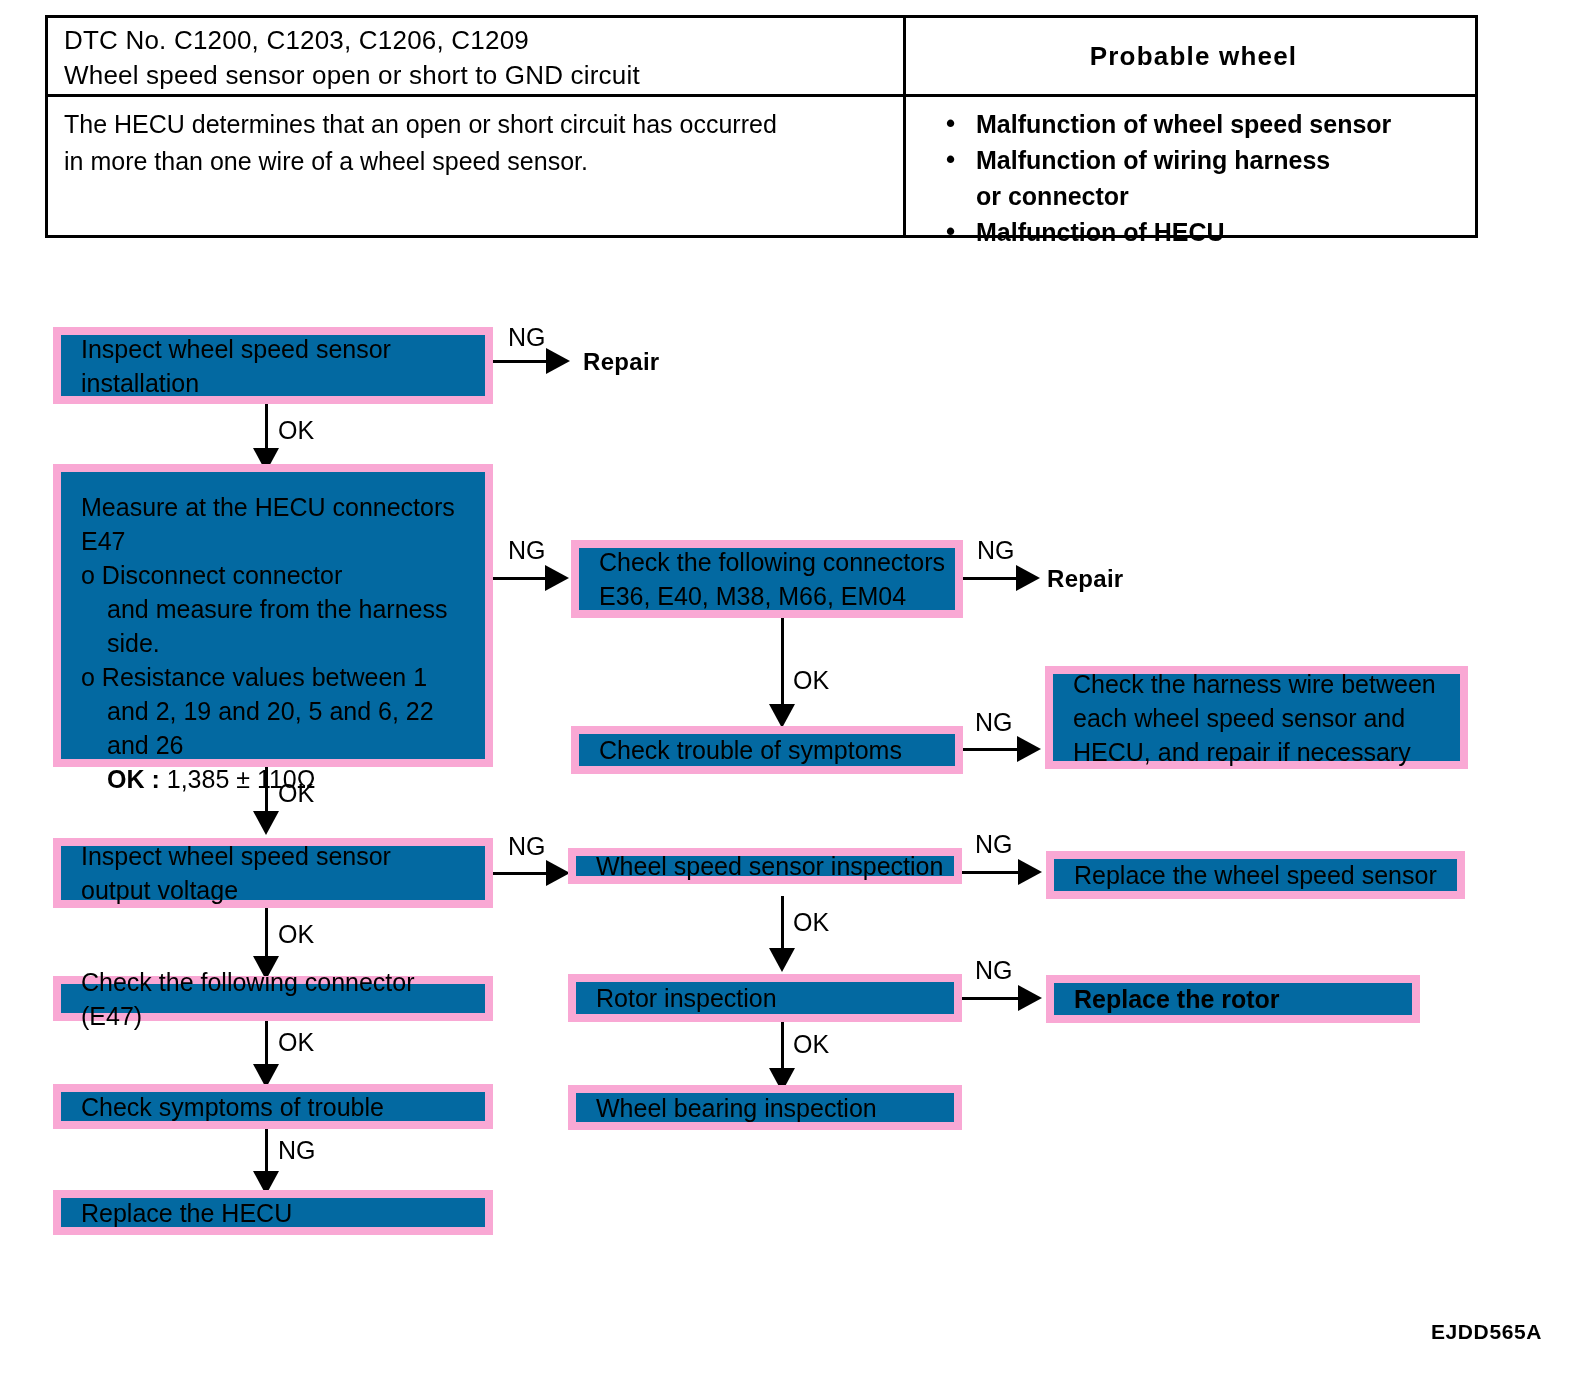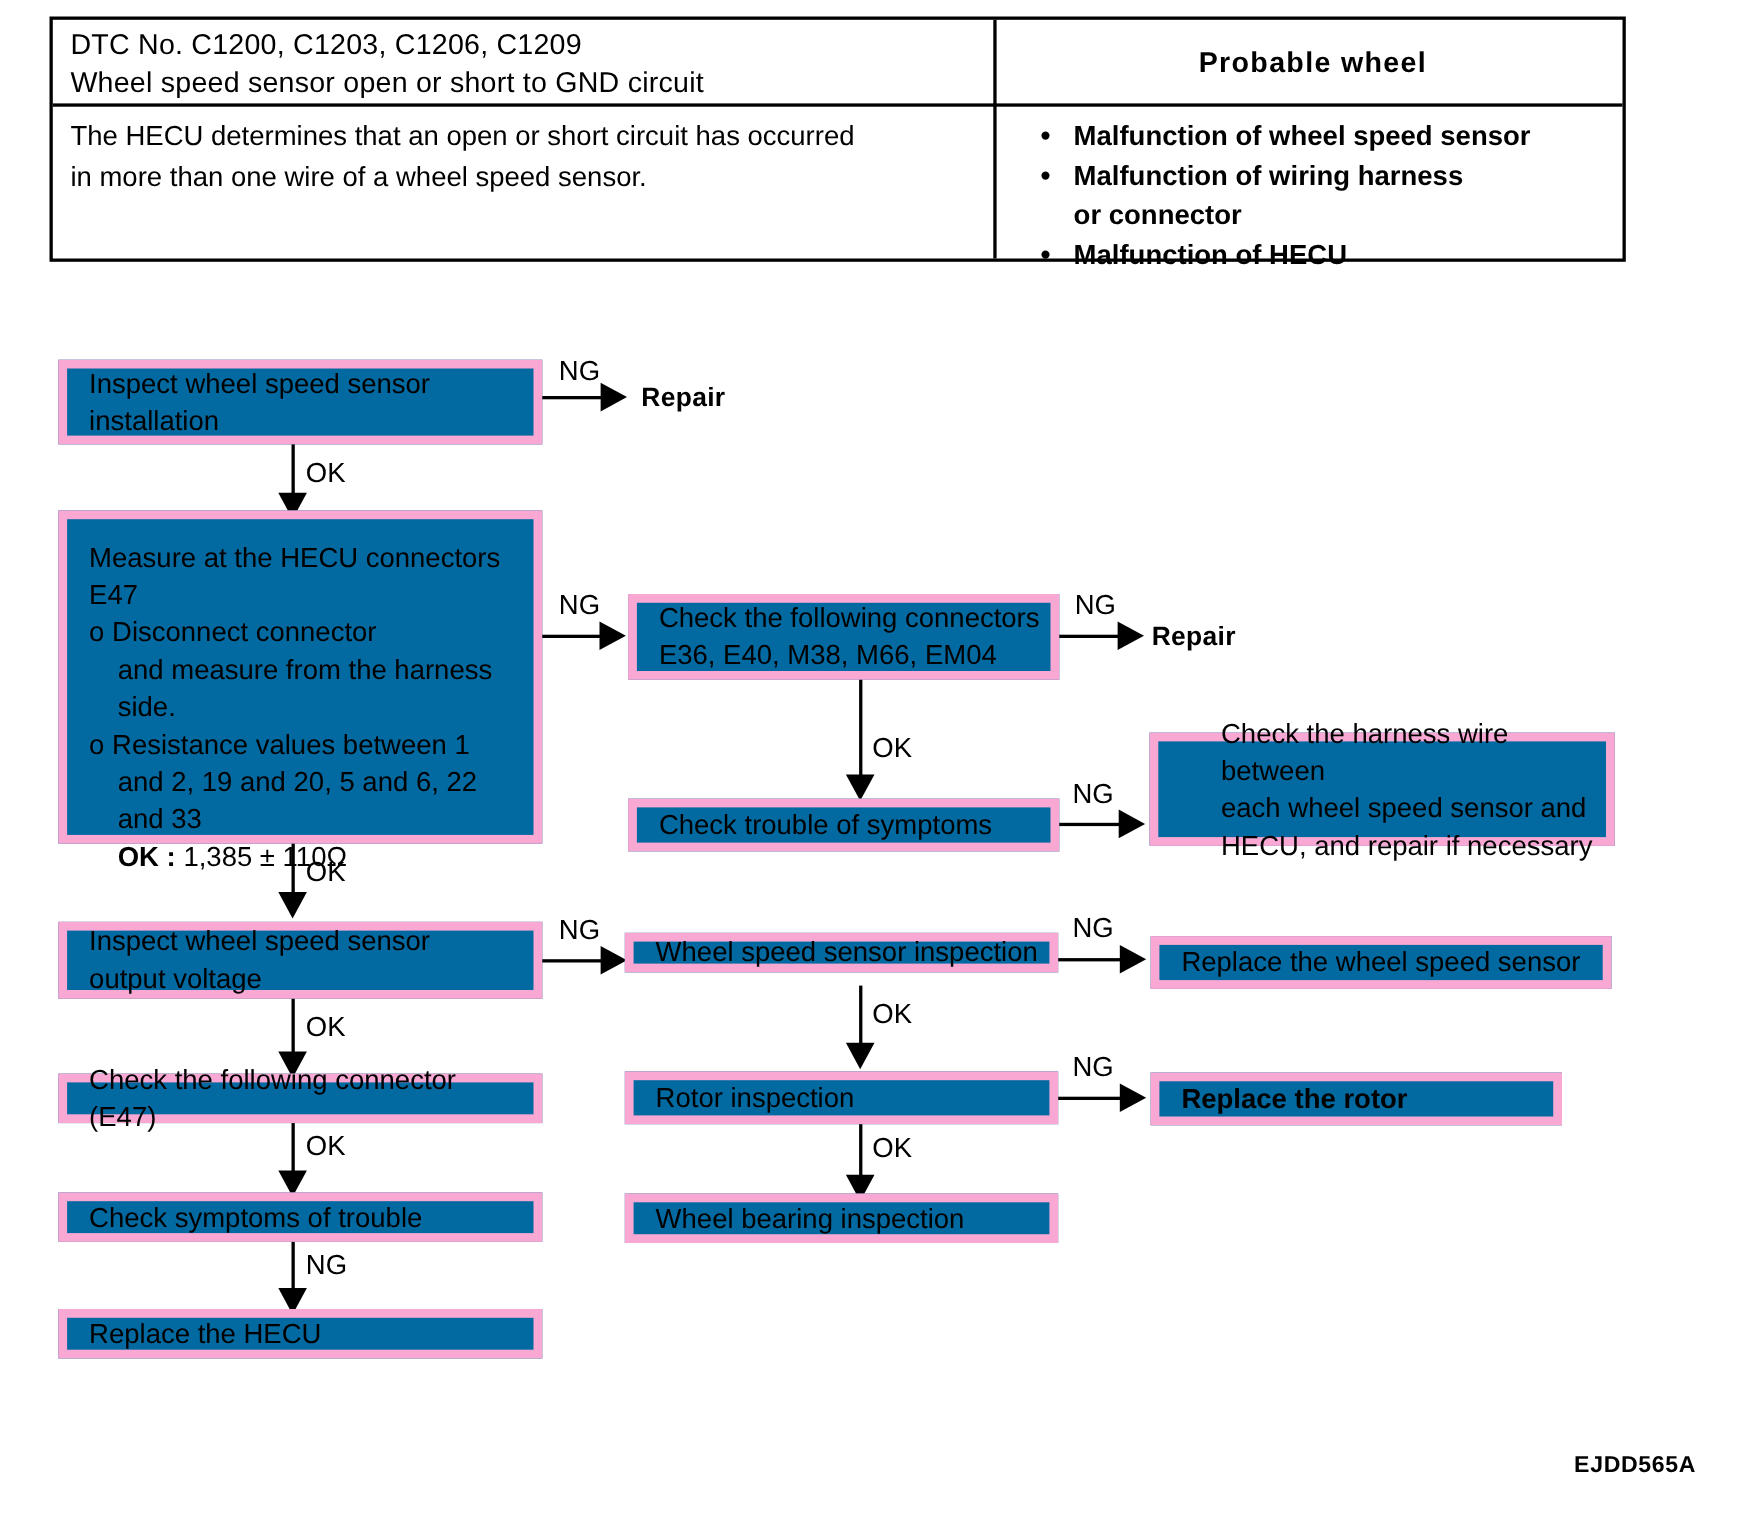--- a/index.html
+++ b/index.html
@@ -243,21 +243,21 @@
 
   <div class="box topalign" style="left:53px; top:464px; width:440px; height:303px;">
     <div class="measure-body">
       <div class="ln">Measure at the HECU connectors</div>
       <div class="ln">E47</div>
       <div class="ln">o Disconnect connector</div>
       <div class="ln ind">and measure from the harness</div>
       <div class="ln ind">side.</div>
       <div class="ln">o Resistance values between 1</div>
       <div class="ln ind">and 2, 19 and 20, 5 and 6, 22</div>
-      <div class="ln ind">and 33</div>
+      <div class="ln ind">and 26</div>
       <div class="ln okline"><span>OK :</span><span class="val"> 1,385 ± 110Ω</span></div>
     </div>
   </div>
 
   <div class="ln-h" style="left:493px; top:577px; width:53px;"></div>
   <div class="arrow-r" style="left:545px; top:565px;"></div>
   <div class="edge-label" style="left:508px; top:538px;">NG</div>
 
   <div class="ln-v" style="left:265px; top:767px; height:48px;"></div>
   <div class="arrow-d" style="left:253px; top:811px;"></div>
@@ -279,21 +279,21 @@
 
   <div class="box" style="left:571px; top:726px; width:392px; height:48px;">
     <div class="txt">Check trouble of symptoms</div>
   </div>
 
   <div class="ln-h" style="left:963px; top:748px; width:55px;"></div>
   <div class="arrow-r" style="left:1017px; top:736px;"></div>
   <div class="edge-label" style="left:975px; top:710px;">NG</div>
 
   <div class="box topalign" style="left:1045px; top:666px; width:423px; height:103px;">
-    <div class="txt" style="top:50%; transform:translateY(-50%);margin-left:37px;">Check the harness wire between
+    <div class="txt" style="top:50%; transform:translateY(-50%);">Check the harness wire between
 each wheel speed sensor and
 HECU, and repair if necessary</div>
   </div>
 
   <div class="box" style="left:53px; top:838px; width:440px; height:70px;">
     <div class="txt">Inspect wheel speed sensor
 output voltage</div>
   </div>
 
   <div class="ln-h" style="left:493px; top:872px; width:55px;"></div>

